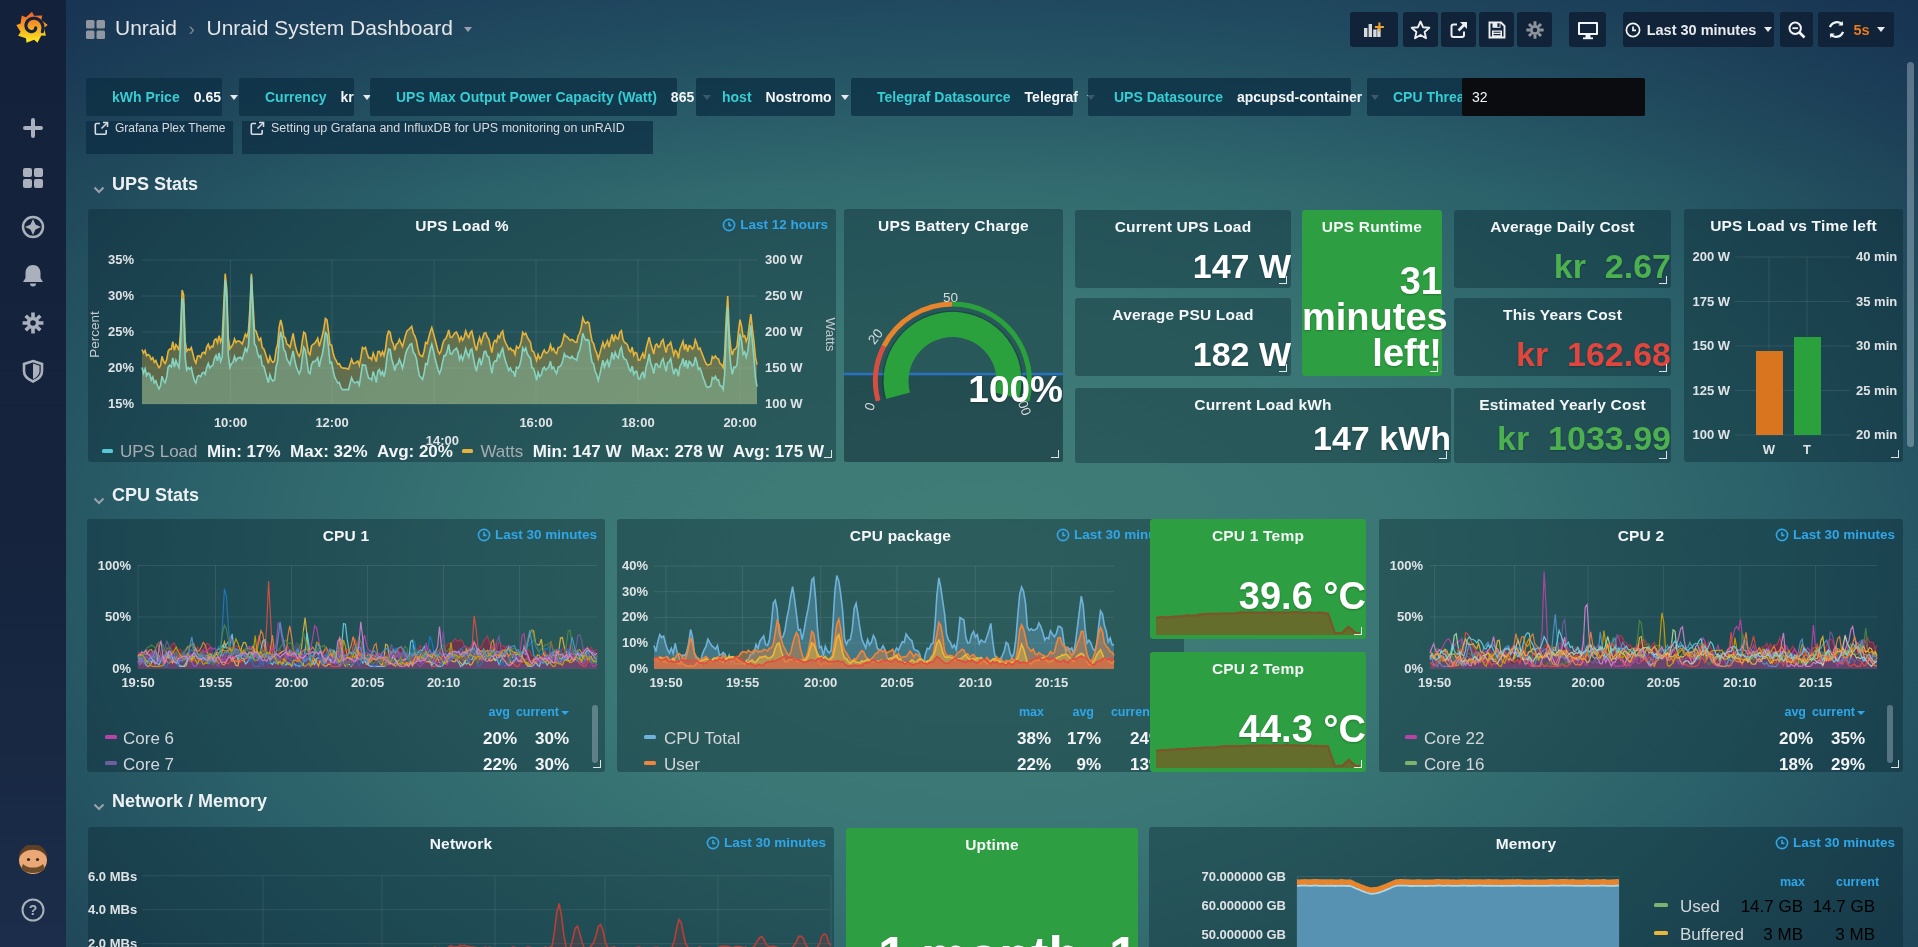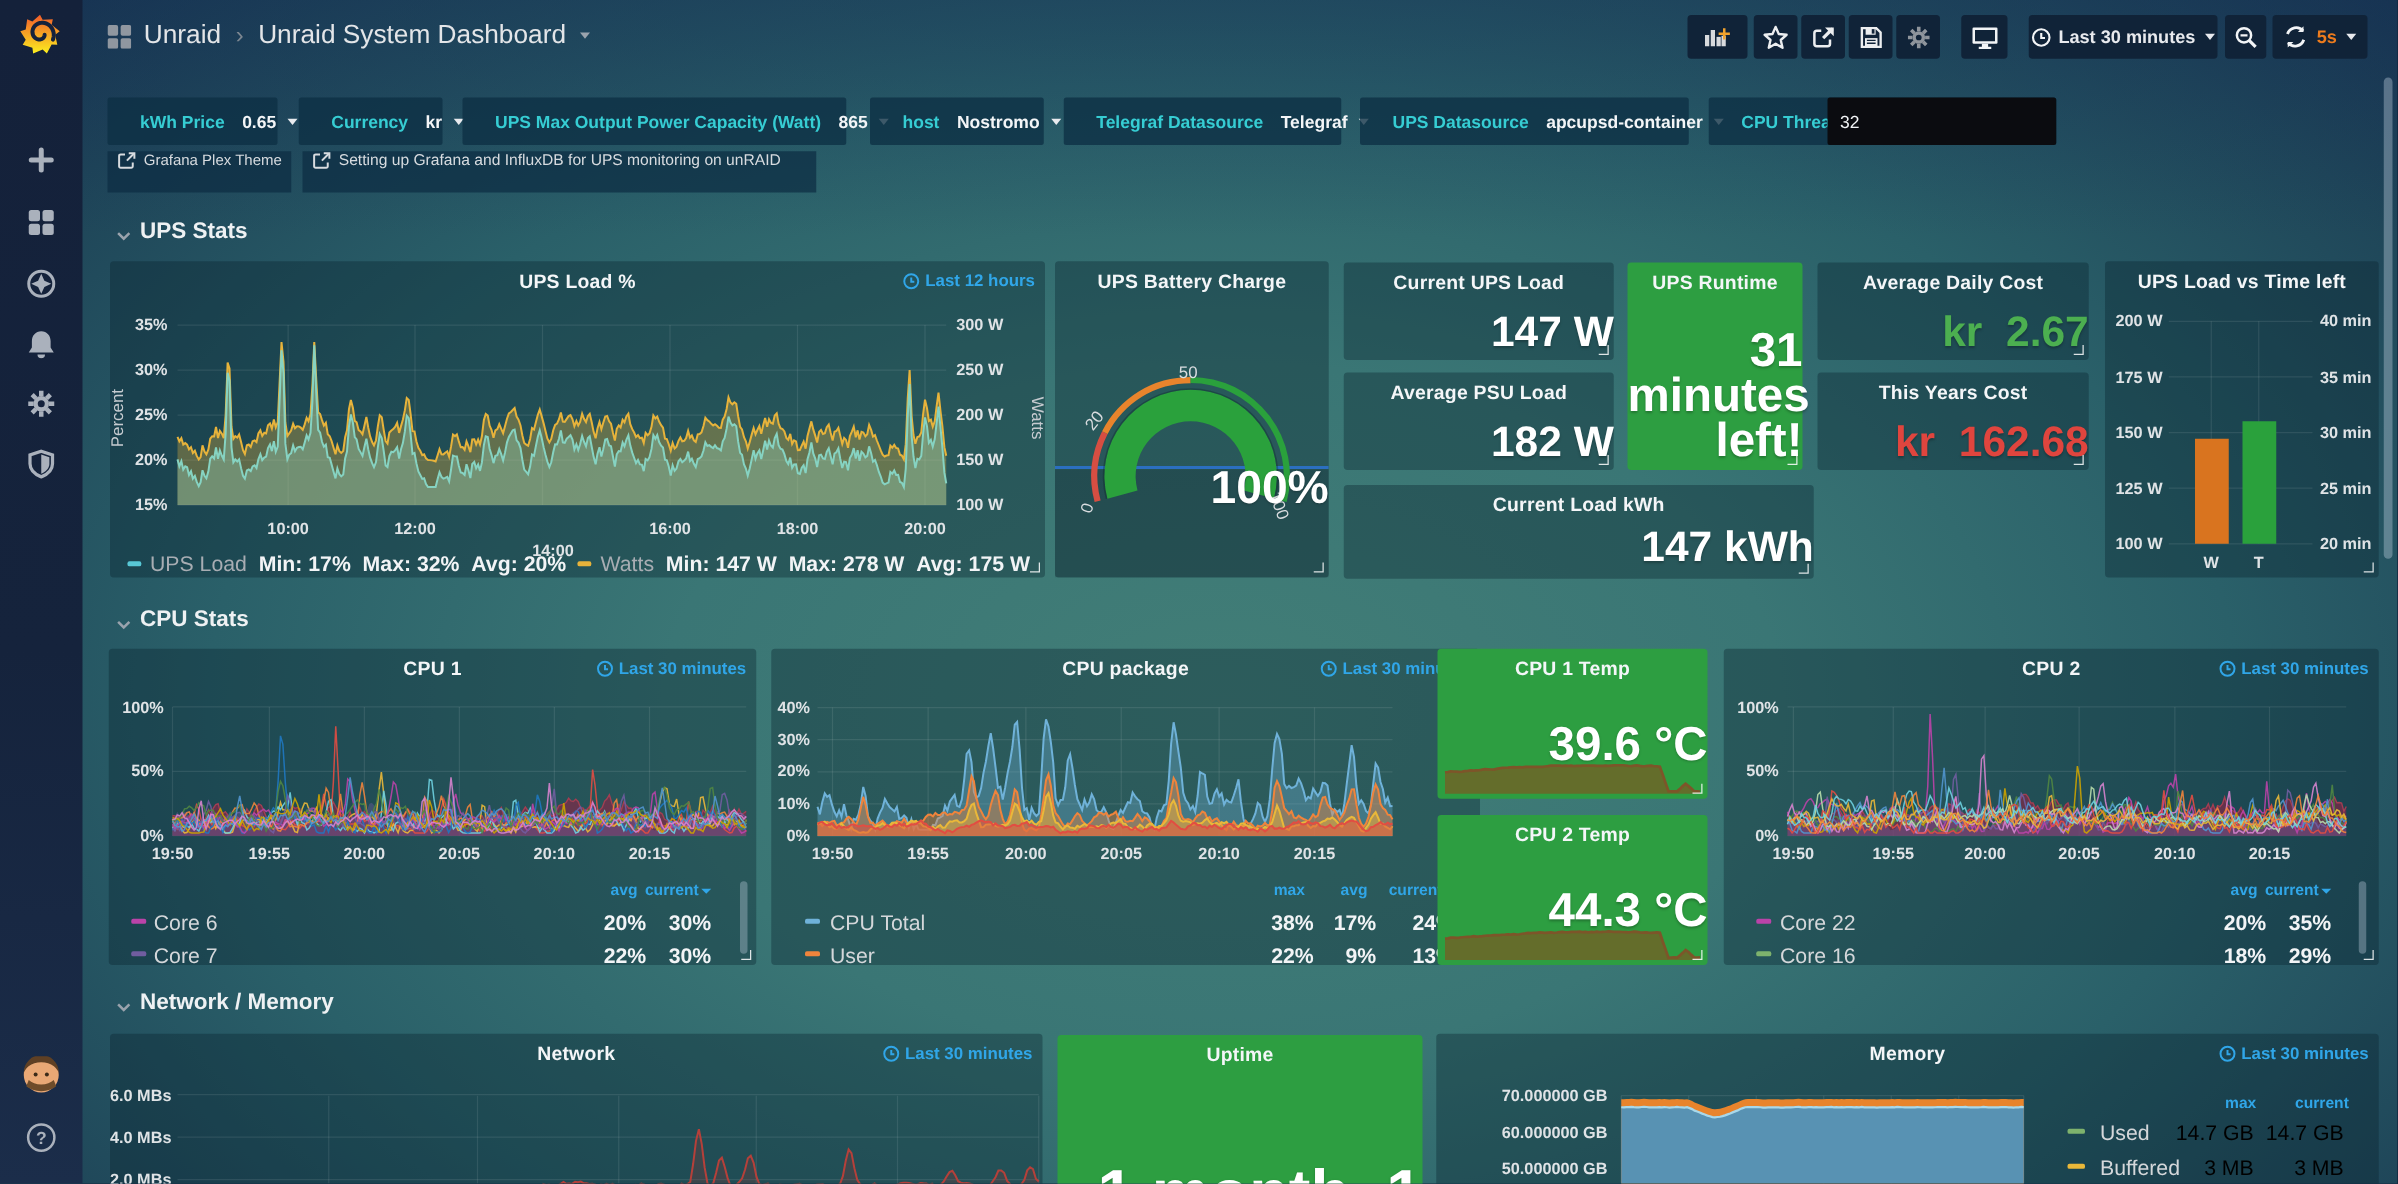--- a/index.html
+++ b/index.html
@@ -316,20 +316,24 @@
       <div class="bigval" style="top:53px;font-size:38px;line-height:0.95">31<br>minutes<br>left!</div>
     </div>
 <div class="panel" style="left:1454px;top:210px;width:217px;height:78px">
       <div class="ptitle">Average Daily Cost</div>
       <div class="bigval" style="top:37px;font-size:34px;color:#4caf50">kr&nbsp;&nbsp;2.67</div>
     </div>
 <div class="panel" style="left:1454px;top:298px;width:217px;height:78px">
       <div class="ptitle">This Years Cost</div>
       <div class="bigval" style="top:37px;font-size:34px;color:#e0453e">kr&nbsp;&nbsp;162.68</div>
     </div>
+<div class="panel" style="left:1454px;top:388px;width:217px;height:75px">
+      <div class="ptitle">Estimated Yearly Cost</div>
+      <div class="bigval" style="top:31px;font-size:34px;color:#4caf50">kr&nbsp;&nbsp;1033.99</div>
+    </div>
 <div class="panel" style="left:1684px;top:209px;width:219px;height:253px">
       <div class="ptitle">UPS Load vs Time left</div>
       <svg class="chart" width="219" height="253" viewBox="0 0 219 253">
         <line x1="51" y1="48" x2="166" y2="48" class="gl"></line>
         <line x1="51" y1="92.5" x2="166" y2="92.5" class="gl"></line>
         <line x1="51" y1="137" x2="166" y2="137" class="gl"></line>
         <line x1="51" y1="181.5" x2="166" y2="181.5" class="gl"></line>
         <line x1="51" y1="226" x2="166" y2="226" class="gl"></line>
         <line x1="85" y1="48" x2="85" y2="226" class="gl"></line>
         <line x1="123" y1="48" x2="123" y2="226" class="gl"></line>

